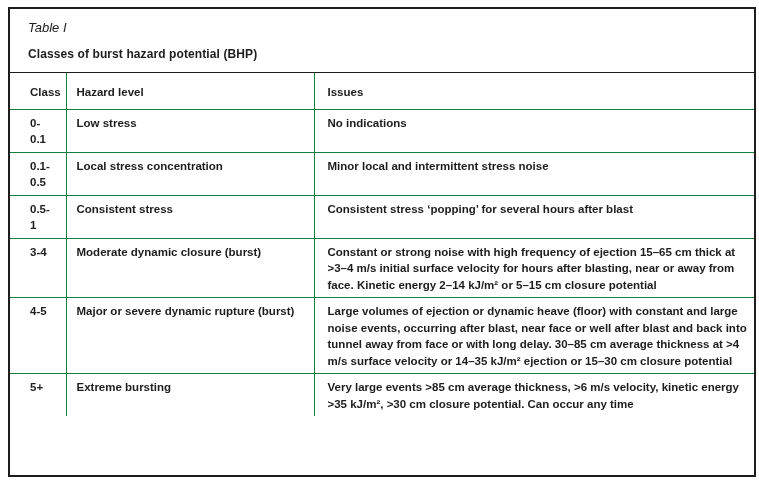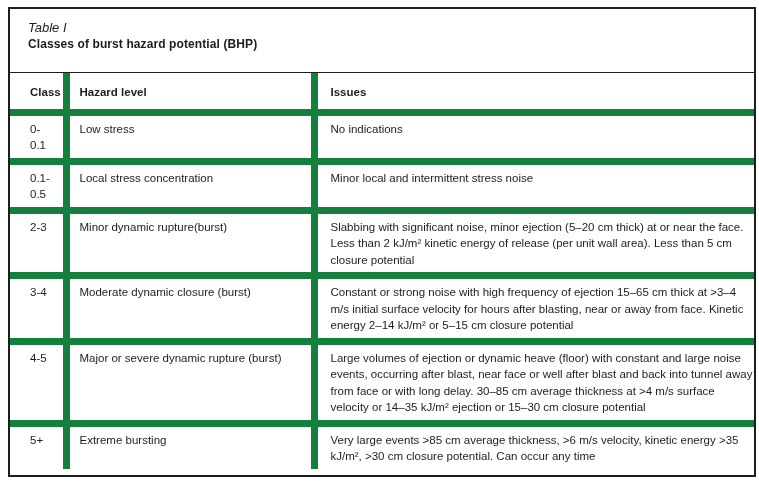--- a/index.html
+++ b/index.html
@@ -29,42 +29,43 @@
   .caption {
     box-sizing: border-box;
     height: 64px;
     padding: 11px 18px 0 18px;
     border-bottom: 1px solid #1d1d1d;
   }
   .table-label {
     font-style: italic;
     font-size: 13px;
     line-height: 15px;
+    margin-bottom: 10px;
   }
   .table-title {
     font-weight: bold;
     font-size: 12px;
     line-height: 19px;
     letter-spacing: 0.1px;
   }
   table.bhp {
     width: 100%;
     border-collapse: collapse;
     table-layout: fixed;
   }
   table.bhp col.c-class  { width: 56px; }
   table.bhp col.c-hazard { width: 248px; }
   table.bhp th, table.bhp td {
-    border: 7px solid #15803d;
+    border: 1px solid #15803d;
     vertical-align: top;
     text-align: left;
     font-size: 11.5px;
     line-height: 16.5px;
     padding: 5px 10px 4px 10px;
-    font-weight: normal;
+    font-weight: bold;
     overflow: hidden;
   }
   table.bhp th {
     font-weight: bold;
     padding-top: 11px;
     padding-bottom: 8px;
   }
   table.bhp th:first-child, table.bhp td:first-child {
     border-left: none;
     padding-left: 20px;
@@ -106,23 +107,23 @@
         <td>0-0.1</td>
         <td>Low stress</td>
         <td>No indications</td>
       </tr>
       <tr>
         <td>0.1-0.5</td>
         <td>Local stress concentration</td>
         <td>Minor local and intermittent stress noise</td>
       </tr>
       <tr>
-        <td>2-3</td>
-        <td>Minor dynamic rupture(burst)</td>
-        <td>Slabbing with significant noise, minor ejection (5–20 cm thick) at or near the face. Less than 2 kJ/m² kinetic energy of release (per unit wall area). Less than 5 cm closure potential</td>
+        <td>0.5-1</td>
+        <td>Consistent stress</td>
+        <td>Consistent stress ‘popping’ for several hours after blast</td>
       </tr>
       <tr>
         <td>3-4</td>
         <td>Moderate dynamic closure (burst)</td>
         <td>Constant or strong noise with high frequency of ejection 15–65 cm thick at &gt;3–4 m/s initial surface velocity for hours after blasting, near or away from face. Kinetic energy 2–14 kJ/m² or 5–15 cm closure potential</td>
       </tr>
       <tr>
         <td>4-5</td>
         <td>Major or severe dynamic rupture (burst)</td>
         <td>Large volumes of ejection or dynamic heave (floor) with constant and large noise events, occurring after blast, near face or well after blast and back into tunnel away from face or with long delay. 30–85 cm average thickness at &gt;4 m/s surface velocity or 14–35 kJ/m² ejection or 15–30 cm closure potential</td>

